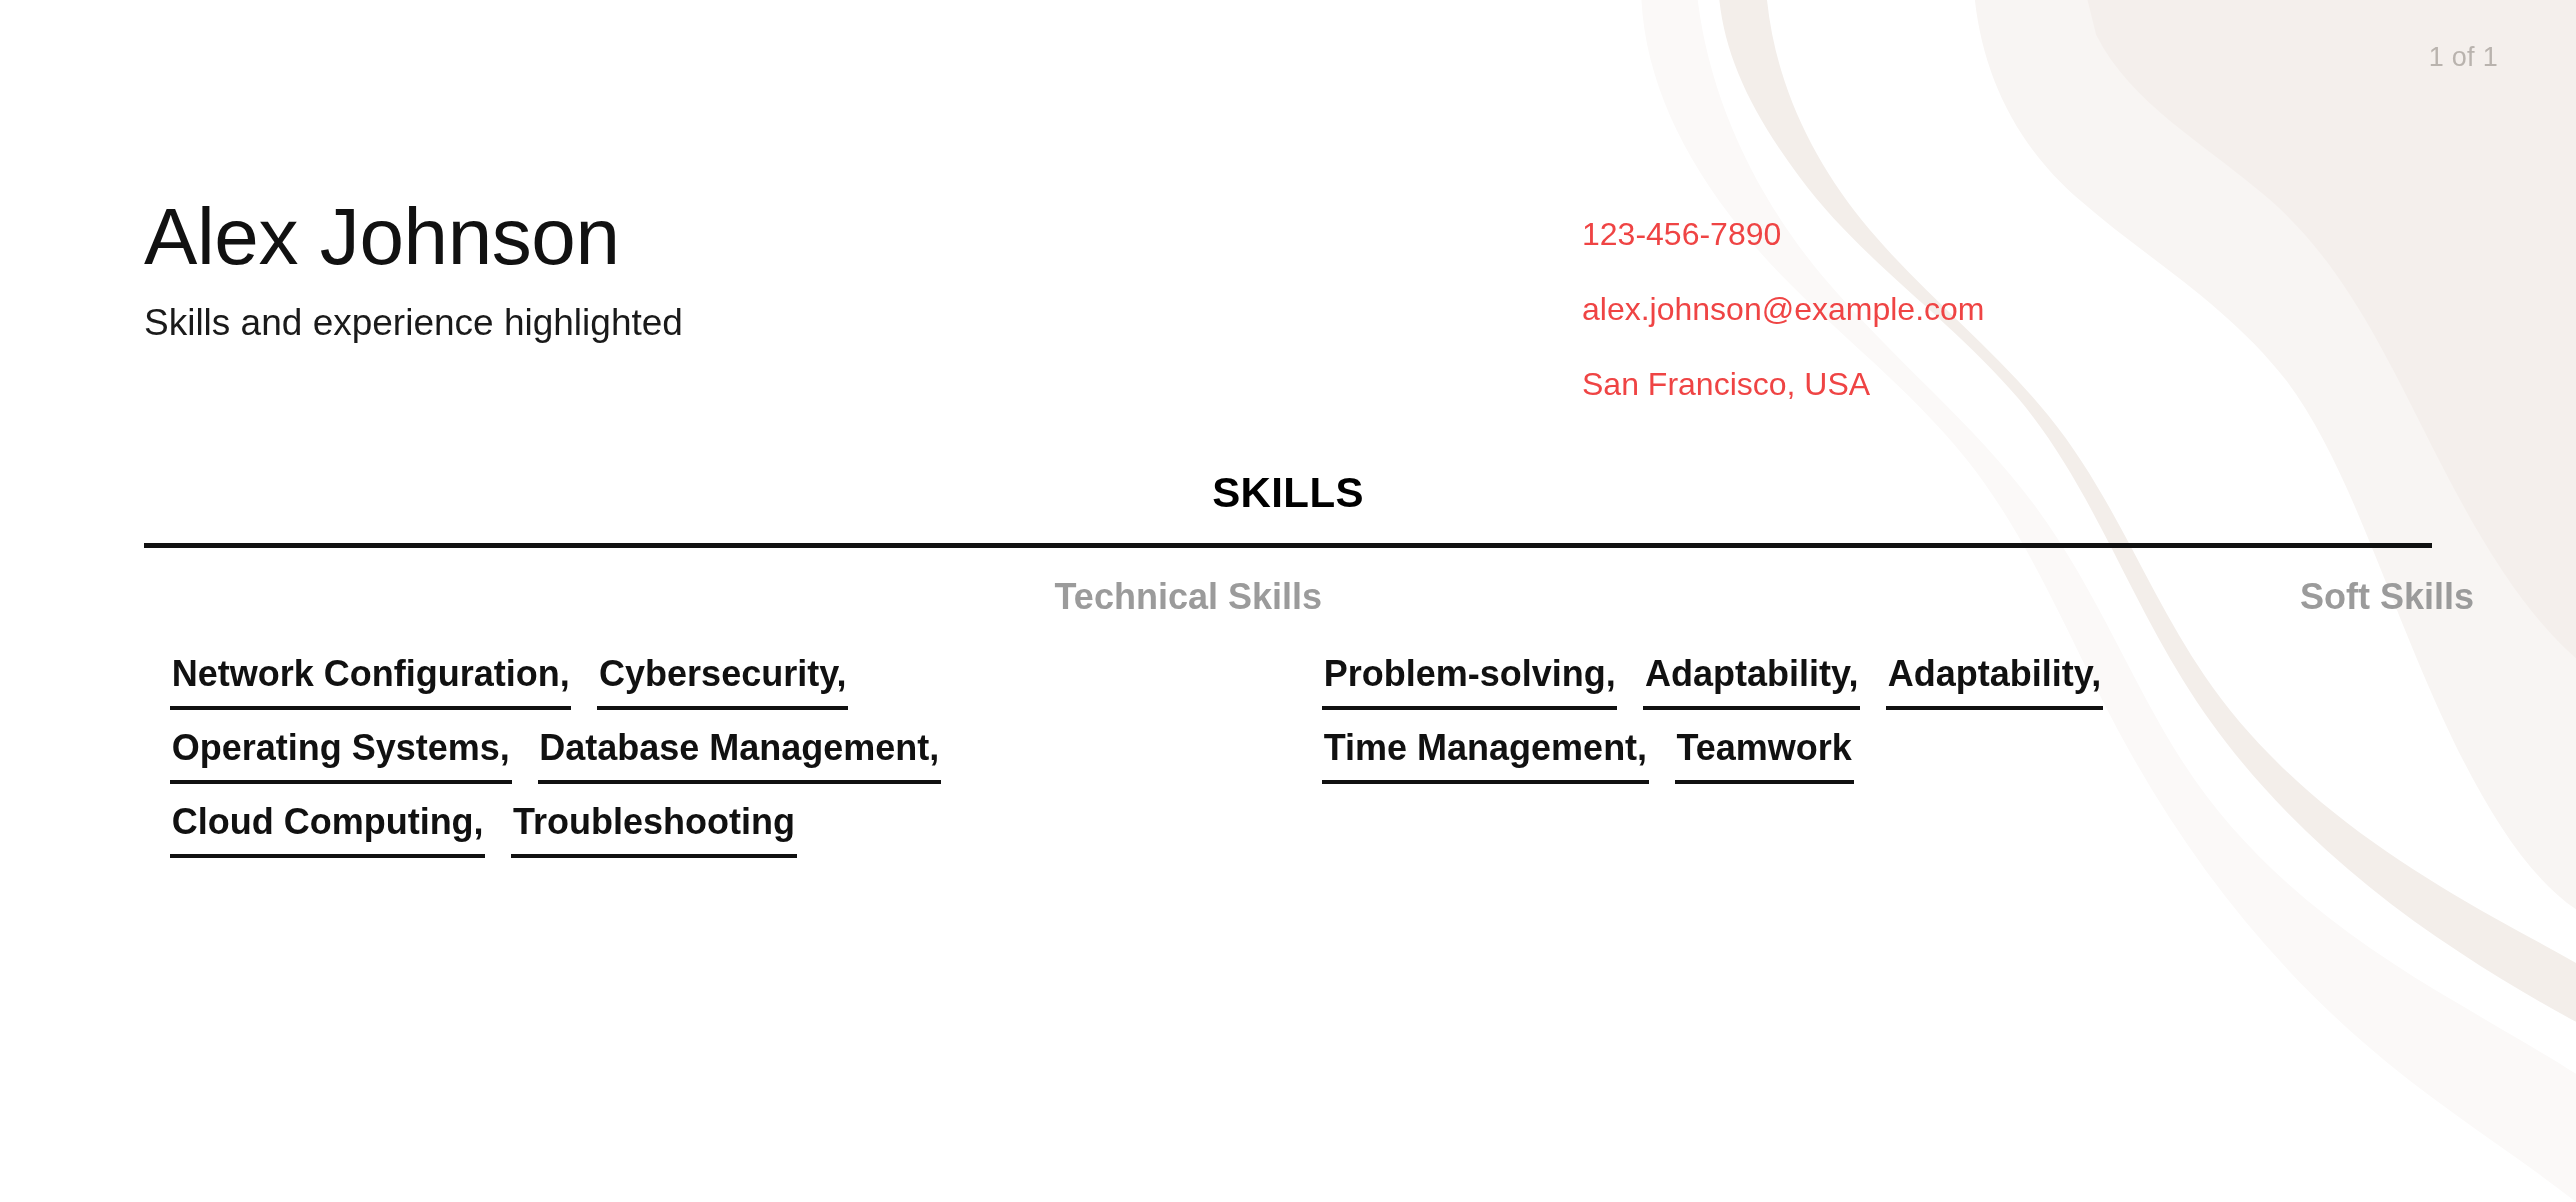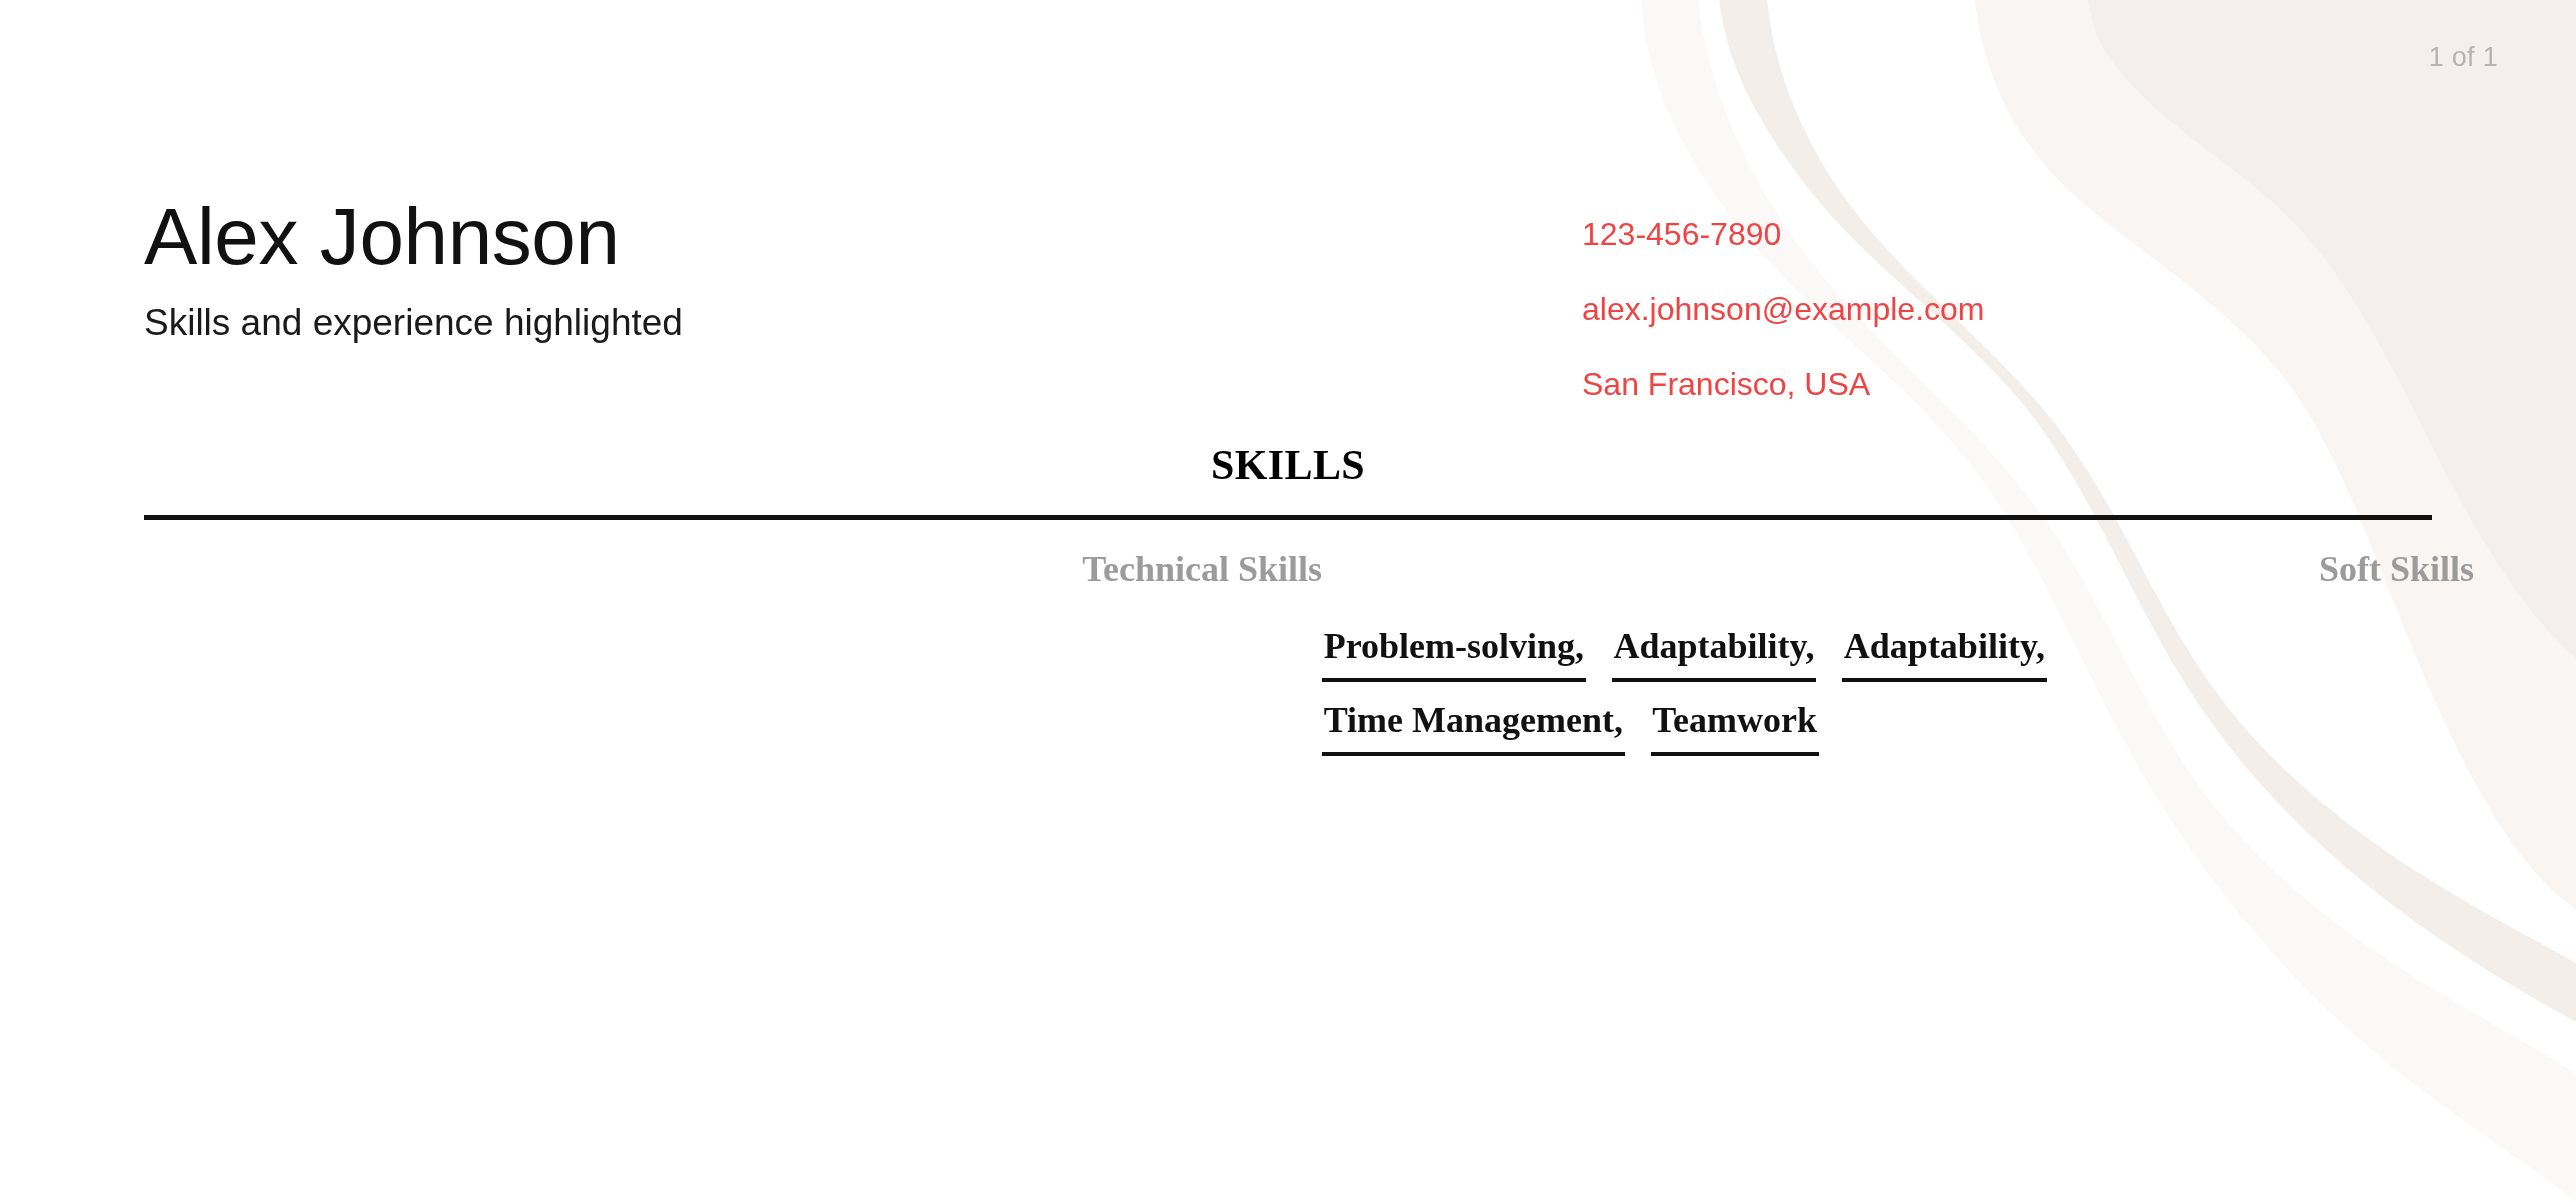--- a/index.html
+++ b/index.html
@@ -77,21 +77,21 @@
   .contact-line {
     font-size: 32px;
     line-height: 1.0;
     color: #ef4444;
     margin-bottom: 43px;
     white-space: nowrap;
   }
   .contact-line:last-child { margin-bottom: 0; }
 
   
-  .section { margin-top: 44px; font-family: Liberation Serif, serif; }
+  .section { margin-top: 72px; }
 
   .section-title {
     text-align: center;
     font-size: 42px;
     font-weight: 700;
     letter-spacing: 0.4px;
     color: #000000;
     line-height: 1.0;
   }
   .section-rule {
@@ -187,20 +187,34 @@
   <div class="section">
 
     <div class="section-title">SKILLS</div>
 
     <div class="section-rule"></div>
 
     <div class="skills-columns">
 
       <div class="skills-col technical">
         <div class="col-heading">Technical Skills</div>
+        <div class="skill-rows">
+          <div class="skill-row">
+            <span class="skill-item">Network Configuration,</span>
+            <span class="skill-item">Cybersecurity,</span>
+          </div>
+          <div class="skill-row">
+            <span class="skill-item">Operating Systems,</span>
+            <span class="skill-item">Database Management,</span>
+          </div>
+          <div class="skill-row">
+            <span class="skill-item">Cloud Computing,</span>
+            <span class="skill-item">Troubleshooting</span>
+          </div>
+        </div>
       </div>
 
       <div class="skills-col soft">
         <div class="col-heading">Soft Skills</div>
         <div class="skill-rows">
           <div class="skill-row">
             <span class="skill-item">Problem-solving,</span>
             <span class="skill-item">Adaptability,</span>
             <span class="skill-item">Adaptability,</span>
           </div>

